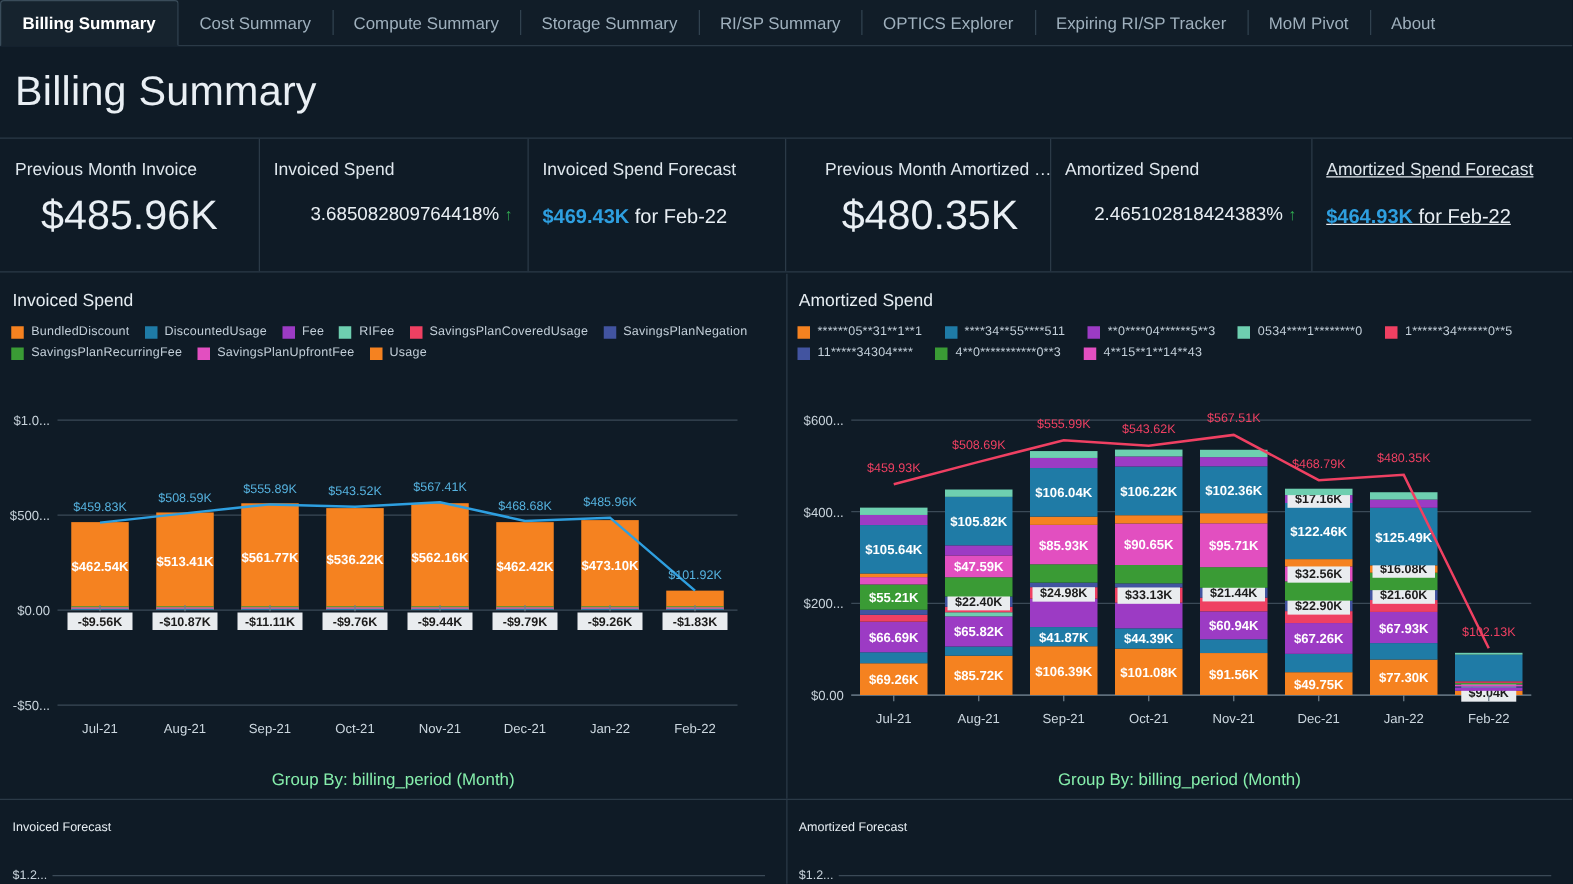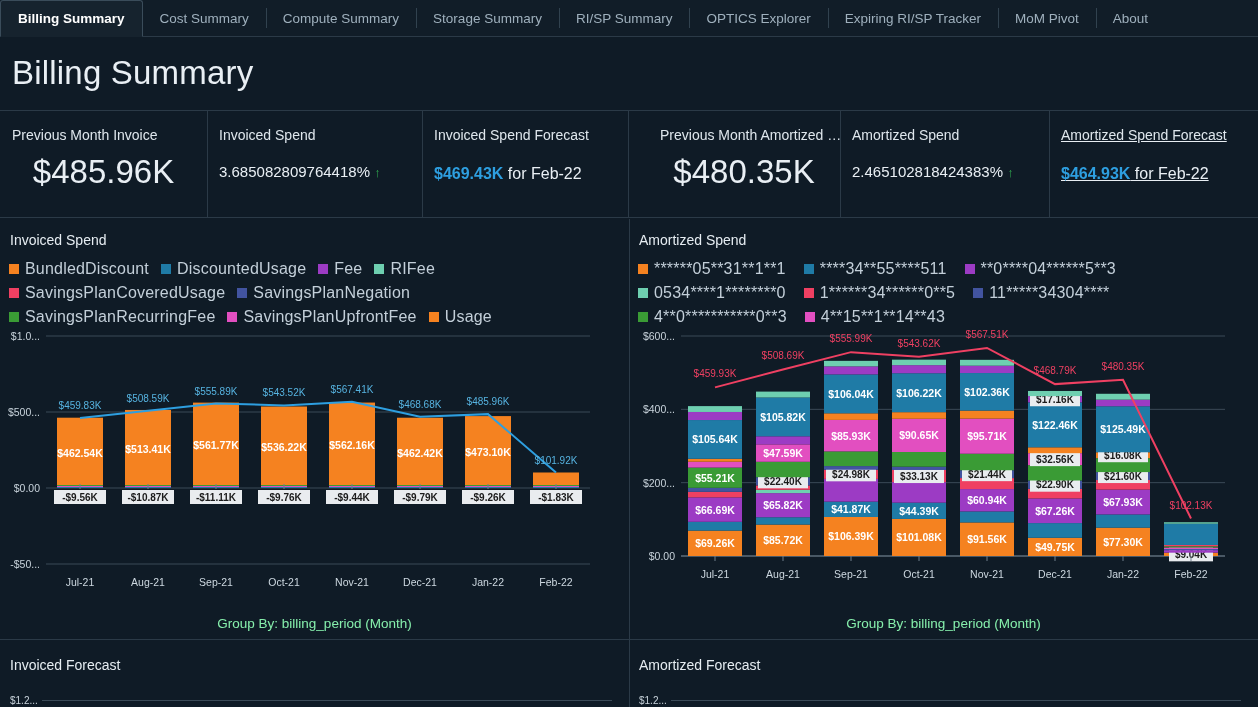--- a/index.html
+++ b/index.html
@@ -53,21 +53,21 @@
   .kpi {
     position: relative; padding: 16px 12px 0 12px;
     display: flex; flex-direction: column;
   }
   .kpi + .kpi::before {
     content: ""; position: absolute; left: 0; top: 0; bottom: 0; width: 1px;
     background: #2b3a47;
   }
   .kpi-title { font-size: 14px; color: #dfe7ed; margin-bottom: 6px; white-space: nowrap; }
   .kpi-big { font-size: 33px; color: #e9eff4; text-align: center; margin-top: 4px; font-weight: 300; }
-  .kpi-pct { font-size: 15px; color: #e9eff4; text-align: left; margin-top: 14px; }
+  .kpi-pct { font-size: 15px; color: #e9eff4; text-align: right; margin-top: 14px; }
   .kpi-arrow { color: #2fa84f; font-size: 13px; }
   .kpi-fc { font-size: 16px; color: #e9eff4; margin-top: 16px; }
   .kpi-fc b { color: #2e9fe0; font-weight: bold; }
 
   .kpi.k1 { width: 207px; }
   .kpi.k2 { width: 215px; }
   .kpi.k3 { width: 206px; }
   .kpi.k4 { width: 212px; padding-left: 32px; }
   .kpi.k5 { width: 209px; }
   .kpi.k6 { width: 209px; text-decoration: underline; }
@@ -75,42 +75,42 @@
   
   .panels { position: absolute; top: 219px; left: 0; width: 1258px; height: 420px; display: flex; }
   .panel { position: relative; width: 629px; height: 420px; }
   .panel + .panel::before {
     content: ""; position: absolute; left: 0; top: 0; bottom: 0; width: 1px; background: #2b3a47;
   }
   .panel-title { font-size: 14px; color: #e6edf2; padding: 13px 0 0 10px; }
 
   .legend { padding: 12px 0 0 9px; display: flex; flex-wrap: wrap; }
   .legend.wide .lg-item { margin-right: 18px; }
-  .lg-item { display: flex; align-items: center; margin: 0 12px 6px 0; font-size: 16px; color: #c3cfd9; white-space: nowrap; }
+  .lg-item { display: flex; align-items: flex-end; margin: 0 12px 6px 0; font-size: 10px; color: #c3cfd9; white-space: nowrap; }
   .sw { width: 10px; height: 10px; margin-right: 6px; flex: none; }
   .lg-mono { font-family: "Liberation Sans", sans-serif; letter-spacing: .2px; }
 
   .chartwrap { position: absolute; left: 0; top: 105px; width: 629px; height: 285px; }
   .groupby { position: absolute; bottom: 8px; left: 0; width: 629px; text-align: center; font-size: 13.5px; color: #86efac; }
 
   svg { display: block; }
   .axlabel { fill: #c8d3db; font-size: 10.5px; font-family: "Liberation Sans", sans-serif; }
   .xtick { fill: #cdd8e0; font-size: 10.5px; font-family: "Liberation Sans", sans-serif; text-anchor: middle; }
   .val-in { fill: #ffffff; font-size: 10.5px; font-weight: bold; font-family: "Liberation Sans", sans-serif; text-anchor: middle; }
   .val-top-blue { fill: #56b3e0; font-size: 10px; font-family: "Liberation Sans", sans-serif; text-anchor: middle; }
   .val-top-red { fill: #ef4062; font-size: 10px; font-family: "Liberation Sans", sans-serif; text-anchor: middle; }
   .val-neg { fill: #1b1b1b; font-size: 10px; font-weight: bold; font-family: "Liberation Sans", sans-serif; text-anchor: middle; }
   .gridline { stroke: #3b4a57; stroke-width: 1; }
   .axisline { stroke: #6e7e8b; stroke-width: 1; }
 
   
   .bottom { position: absolute; top: 639px; left: 0; width: 1258px; height: 68px; display: flex; border-top: 1px solid #2b3a47; }
   .bpanel { position: relative; width: 629px; height: 68px; }
   .bpanel + .bpanel::before { content: ""; position: absolute; left: 0; top: 0; bottom: 0; width: 1px; background: #2b3a47; }
-  .bpanel-title { font-size: 14px; color: #e6edf2; padding: 17px 0 0 10px; }
+  .bpanel-title { font-size: 10px; color: #e6edf2; padding: 17px 0 0 10px; }
   .baxis { position: absolute; left: 10px; top: 55px; font-size: 10px; color: #c8d3db; }
   .bline { position: absolute; left: 42px; top: 60px; width: 570px; height: 1px; background: #3b4a57; }
 </style>
 </head>
 <body>
 
 <div class="page">
 
   <div class="tabbar" id="tabbar">
       <div class="tab active">

